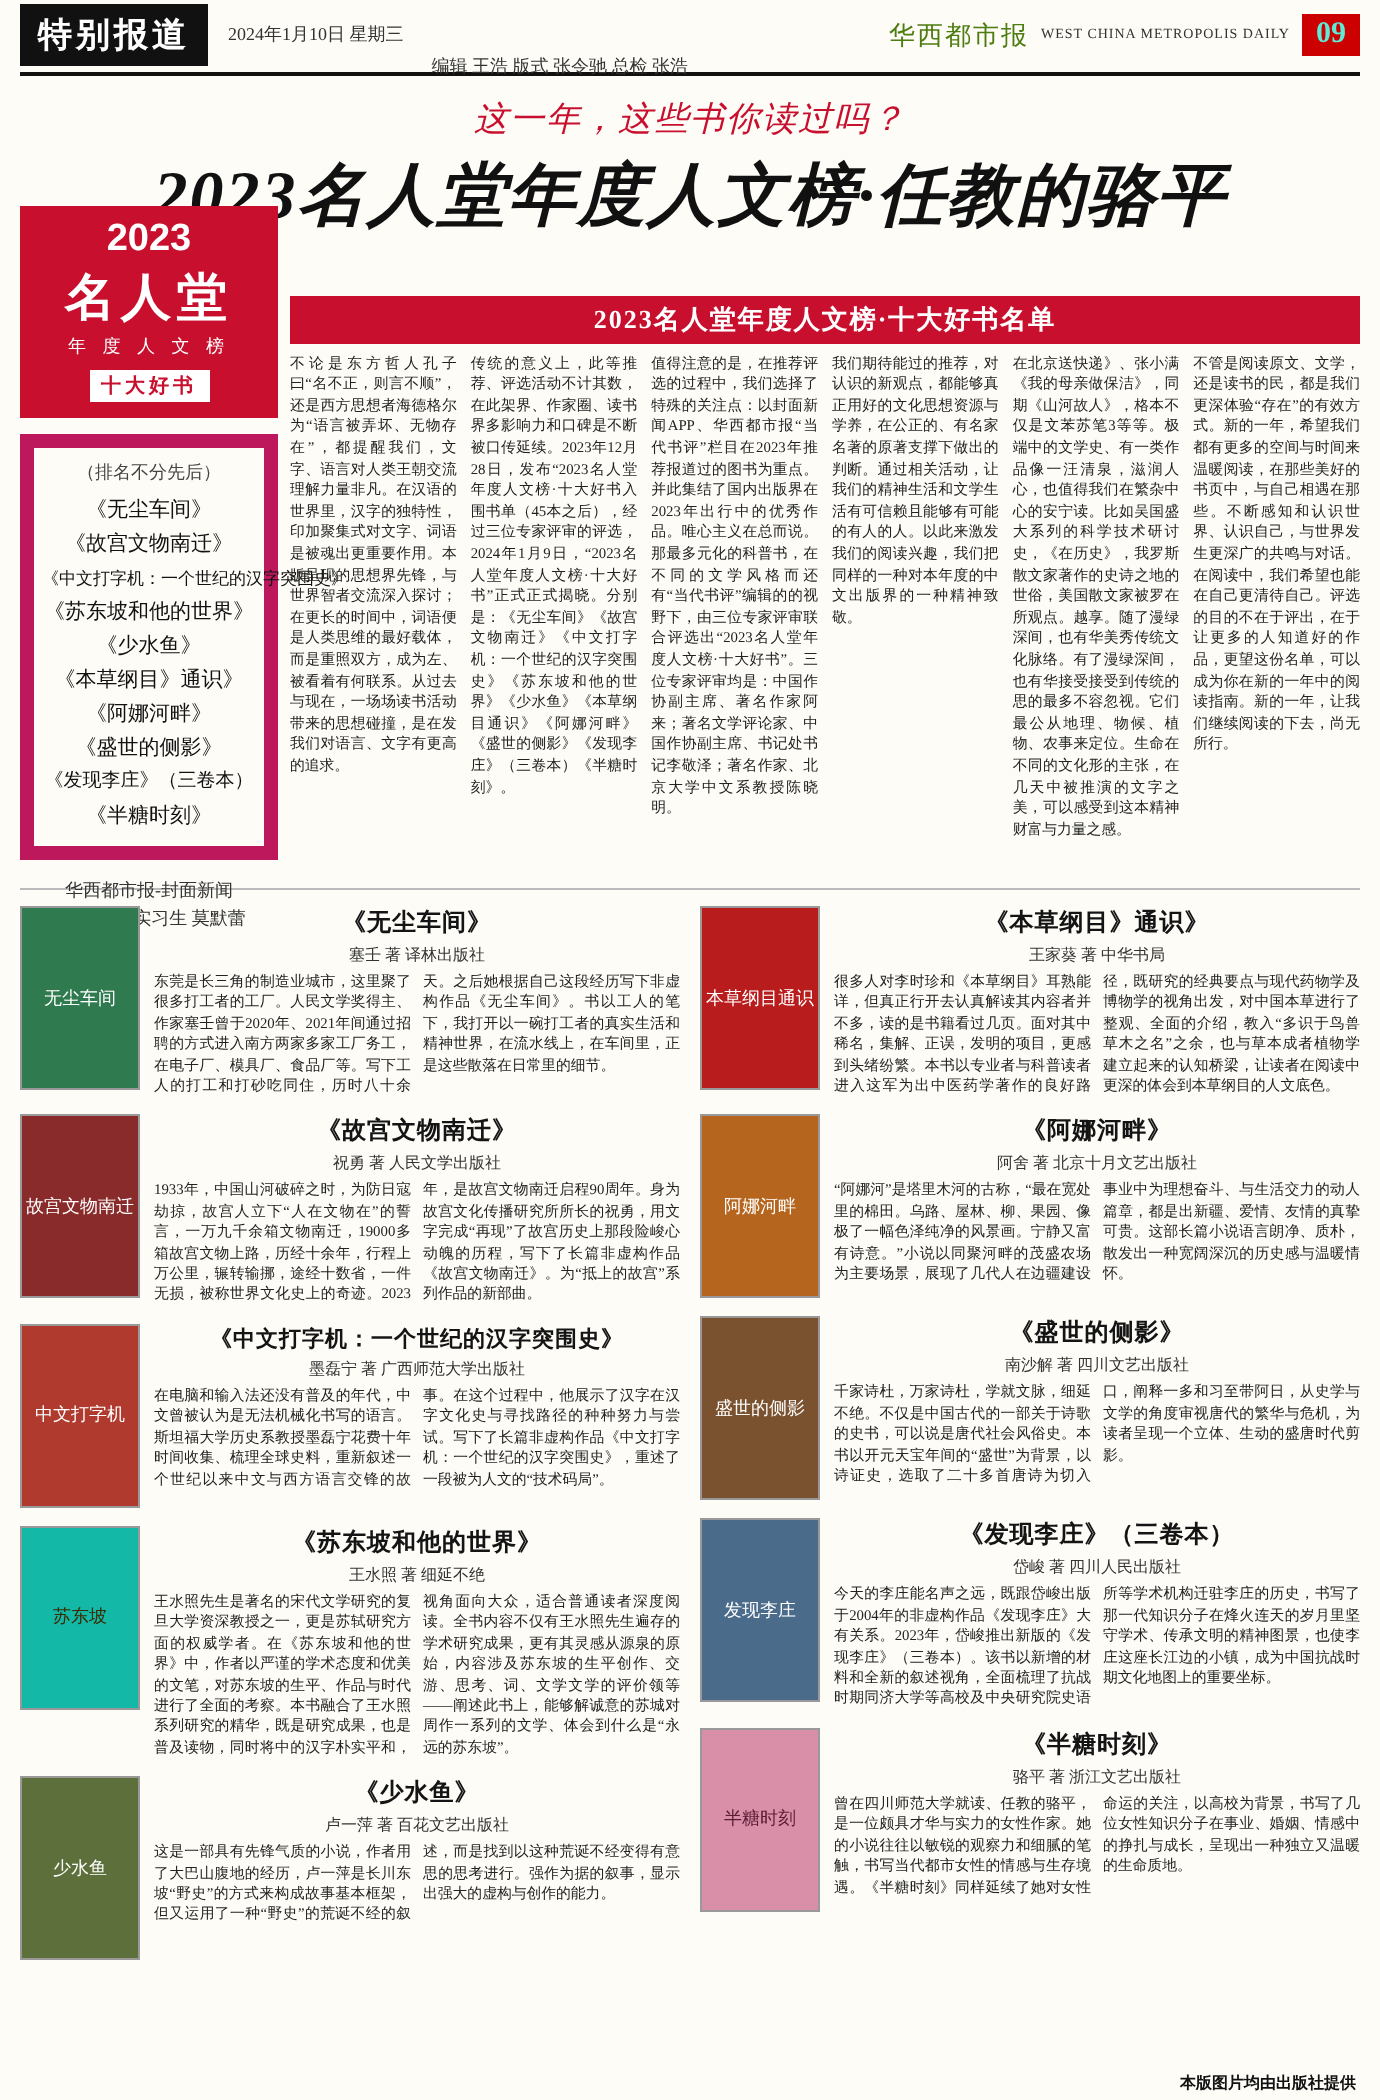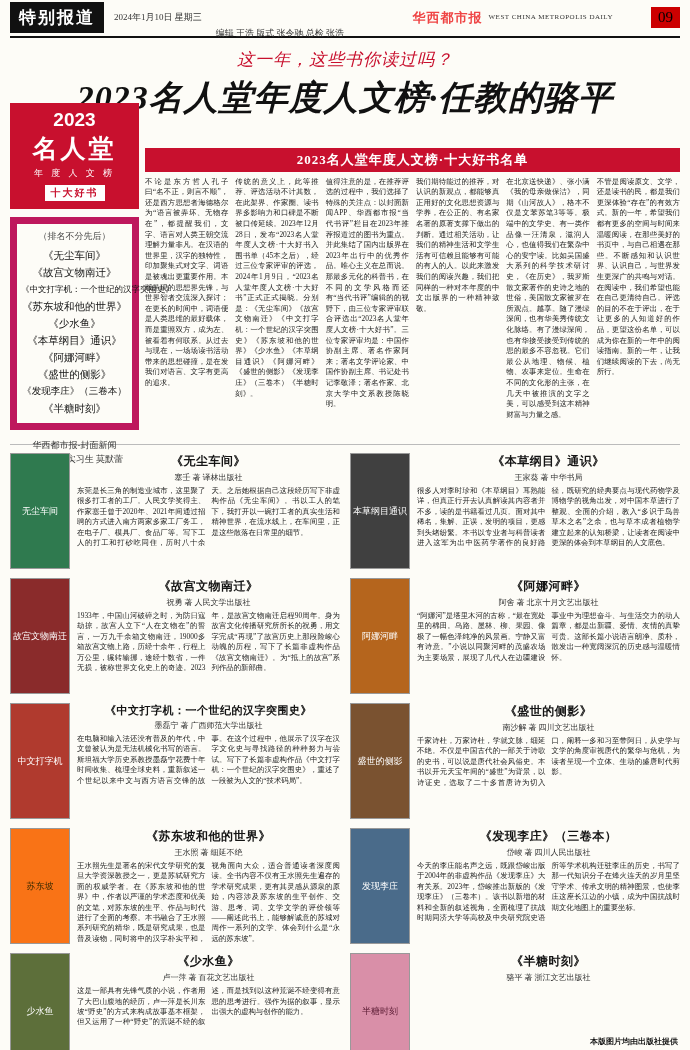--- a/index.html
+++ b/index.html
@@ -11,23 +11,23 @@
     overflow:hidden;
   }
   .page{position:relative;width:690px;height:1050px;box-sizing:border-box;padding:0 10px;}
 
   
   .masthead{display:flex;align-items:center;height:34px;border-bottom:2px solid #111;padding-bottom:2px;}
   .mh-left{background:#111;color:#fff;font-weight:bold;font-size:17px;letter-spacing:2px;padding:4px 9px;}
   .mh-date{font-size:9px;color:#333;margin-left:10px;}
   .mh-credits{font-size:9px;color:#333;margin-left:14px;margin-top:32px;}
   .mh-right{margin-left:auto;display:flex;align-items:center;gap:6px;}
-  .mh-logo{color:#ef4444;font-weight:bold;font-size:13px;line-height:1;letter-spacing:1px;}
+  .mh-logo{color:#4d7c0f;font-weight:normal;font-size:13px;line-height:1;letter-spacing:1px;}
   .mh-en{font-size:7px;color:#333;letter-spacing:.5px;}
-  .mh-page{background:#c00;color:#000000;font-weight:normal;font-size:15px;padding:2px 7px;margin-left:32px;}
+  .mh-page{background:#c00;color:#5eead4;font-weight:bold;font-size:15px;padding:2px 7px;}
 
   
   .head-wrap{text-align:center;padding-top:10px;font-style:italic;}
   .kicker{font-size:17px;color:#c8102e;letter-spacing:1px;}
   .headline{font-size:34px;font-weight:bold;letter-spacing:1px;margin-top:4px;color:#111;}
 
   
   .top{display:flex;margin-top:13px;height:300px;align-items:center;}
   .badge-col{width:135px;padding-right:6px;box-sizing:border-box;}
   .badge{background:#c8102e;color:#fff;text-align:center;padding:6px 4px 8px;position:relative;}
@@ -42,21 +42,21 @@
 
   .lead-col{flex:1;}
   .lead-title{background:#c8102e;color:#fff;text-align:center;font-size:13px;font-weight:bold;letter-spacing:1px;padding:3px 0;}
   .lead-body{display:flex;gap:7px;margin-top:5px;}
   .lead-body .col{flex:1;font-size:7.4px;line-height:10.6px;text-align:justify;color:#222;}
 
   
   .books{display:flex;gap:10px;margin-top:10px;border-top:1px solid #bbb;padding-top:8px;}
   .bcol{flex:1;display:flex;flex-direction:column;gap:9px;}
   .bk{display:flex;gap:7px;}
-  .bk .cover{width:60px;flex:0 0 60px;height:116px;border:1px solid #999;display:flex;align-items:center;justify-content:center;font-size:9px;text-align:center;color:#fff;line-height:13px;overflow:hidden;padding:2px;box-sizing:border-box;}
+  .bk .cover{width:60px;flex:0 0 60px;height:92px;border:1px solid #999;display:flex;align-items:center;justify-content:center;font-size:9px;text-align:center;color:#fff;line-height:13px;overflow:hidden;padding:2px;box-sizing:border-box;}
   .bk .meta{flex:1;min-width:0;}
   .bk .bt{font-size:12px;font-weight:bold;text-align:center;letter-spacing:.5px;}
   .bk .ba{font-size:8px;text-align:center;color:#333;margin-top:2px;}
   .bk .bd{font-size:7.4px;line-height:10.4px;text-align:justify;margin-top:3px;color:#222;column-count:2;column-gap:6px;}
   .bk.wide .bd{column-count:3;}
   .credit{position:absolute;right:12px;bottom:3px;font-size:8px;font-weight:bold;color:#111;}
 </style>
 </head>
 <body>
 
@@ -142,21 +142,21 @@
       <div class="bk wide">
         <div class="cover" style="background:#b03a2e">中文打字机</div>
         <div class="meta">
           <div class="bt" style="font-size:11px">《中文打字机：一个世纪的汉字突围史》</div>
           <div class="ba">墨磊宁 著 广西师范大学出版社</div>
           <div class="bd" style="column-count:2">在电脑和输入法还没有普及的年代，中文曾被认为是无法机械化书写的语言。斯坦福大学历史系教授墨磊宁花费十年时间收集、梳理全球史料，重新叙述一个世纪以来中文与西方语言交锋的故事。在这个过程中，他展示了汉字在汉字文化史与寻找路径的种种努力与尝试。写下了长篇非虚构作品《中文打字机：一个世纪的汉字突围史》，重述了一段被为人文的“技术码局”。</div>
         </div>
       </div>
 
       <div class="bk">
-        <div class="cover" style="background:#f97316;color:#3a2a00">苏东坡</div>
+        <div class="cover" style="background:#14b8a6;color:#3a2a00">苏东坡</div>
         <div class="meta">
           <div class="bt">《苏东坡和他的世界》</div>
           <div class="ba">王水照 著 细延不绝</div>
           <div class="bd">王水照先生是著名的宋代文学研究的复旦大学资深教授之一，更是苏轼研究方面的权威学者。在《苏东坡和他的世界》中，作者以严谨的学术态度和优美的文笔，对苏东坡的生平、作品与时代进行了全面的考察。本书融合了王水照系列研究的精华，既是研究成果，也是普及读物，同时将中的汉字朴实平和，视角面向大众，适合普通读者深度阅读。全书内容不仅有王水照先生遍存的学术研究成果，更有其灵感从源泉的原始，内容涉及苏东坡的生平创作、交游、思考、词、文学文学的评价领等——阐述此书上，能够解诚意的苏城对周作一系列的文学、体会到什么是“永远的苏东坡”。</div>
         </div>
       </div>
 
       <div class="bk">
         <div class="cover" style="background:#5d6f3a">少水鱼</div>
         <div class="meta">
@@ -164,21 +164,21 @@
           <div class="ba">卢一萍 著 百花文艺出版社</div>
           <div class="bd">这是一部具有先锋气质的小说，作者用了大巴山腹地的经历，卢一萍是长川东坡“野史”的方式来构成故事基本框架，但又运用了一种“野史”的荒诞不经的叙述，而是找到以这种荒诞不经变得有意思的思考进行。强作为据的叙事，显示出强大的虚构与创作的能力。</div>
         </div>
       </div>
 
     </div>
 
     <div class="bcol">
 
       <div class="bk">
-        <div class="cover" style="background:#404040">本草纲目通识</div>
+        <div class="cover" style="background:#b91c1c">本草纲目通识</div>
         <div class="meta">
           <div class="bt">《本草纲目》通识》</div>
           <div class="ba">王家葵 著 中华书局</div>
           <div class="bd">很多人对李时珍和《本草纲目》耳熟能详，但真正行开去认真解读其内容者并不多，读的是书籍看过几页。面对其中稀名，集解、正误，发明的项目，更感到头绪纷繁。本书以专业者与科普读者进入这军为出中医药学著作的良好路径，既研究的经典要点与现代药物学及博物学的视角出发，对中国本草进行了整观、全面的介绍，教入“多识于鸟兽草木之名”之余，也与草本成者植物学建立起来的认知桥梁，让读者在阅读中更深的体会到本草纲目的人文底色。</div>
         </div>
       </div>
 
       <div class="bk">
         <div class="cover" style="background:#b5651d">阿娜河畔</div>
         <div class="meta">
@@ -204,20 +204,21 @@
           <div class="ba">岱峻 著 四川人民出版社</div>
           <div class="bd">今天的李庄能名声之远，既跟岱峻出版于2004年的非虚构作品《发现李庄》大有关系。2023年，岱峻推出新版的《发现李庄》（三卷本）。该书以新增的材料和全新的叙述视角，全面梳理了抗战时期同济大学等高校及中央研究院史语所等学术机构迁驻李庄的历史，书写了那一代知识分子在烽火连天的岁月里坚守学术、传承文明的精神图景，也使李庄这座长江边的小镇，成为中国抗战时期文化地图上的重要坐标。</div>
         </div>
       </div>
 
       <div class="bk">
         <div class="cover" style="background:#d98fa8;color:#5a1b33">半糖时刻</div>
         <div class="meta">
           <div class="bt">《半糖时刻》</div>
           <div class="ba">骆平 著 浙江文艺出版社</div>
+          <div class="bd">曾在四川师范大学就读、任教的骆平，是一位颇具才华与实力的女性作家。她的小说往往以敏锐的观察力和细腻的笔触，书写当代都市女性的情感与生存境遇。《半糖时刻》同样延续了她对女性命运的关注，以高校为背景，书写了几位女性知识分子在事业、婚姻、情感中的挣扎与成长，呈现出一种独立又温暖的生命质地。</div>
         </div>
       </div>
 
     </div>
   </div>
 
   <div class="credit">本版图片均由出版社提供</div>
 </div>
 
 </body></html>

